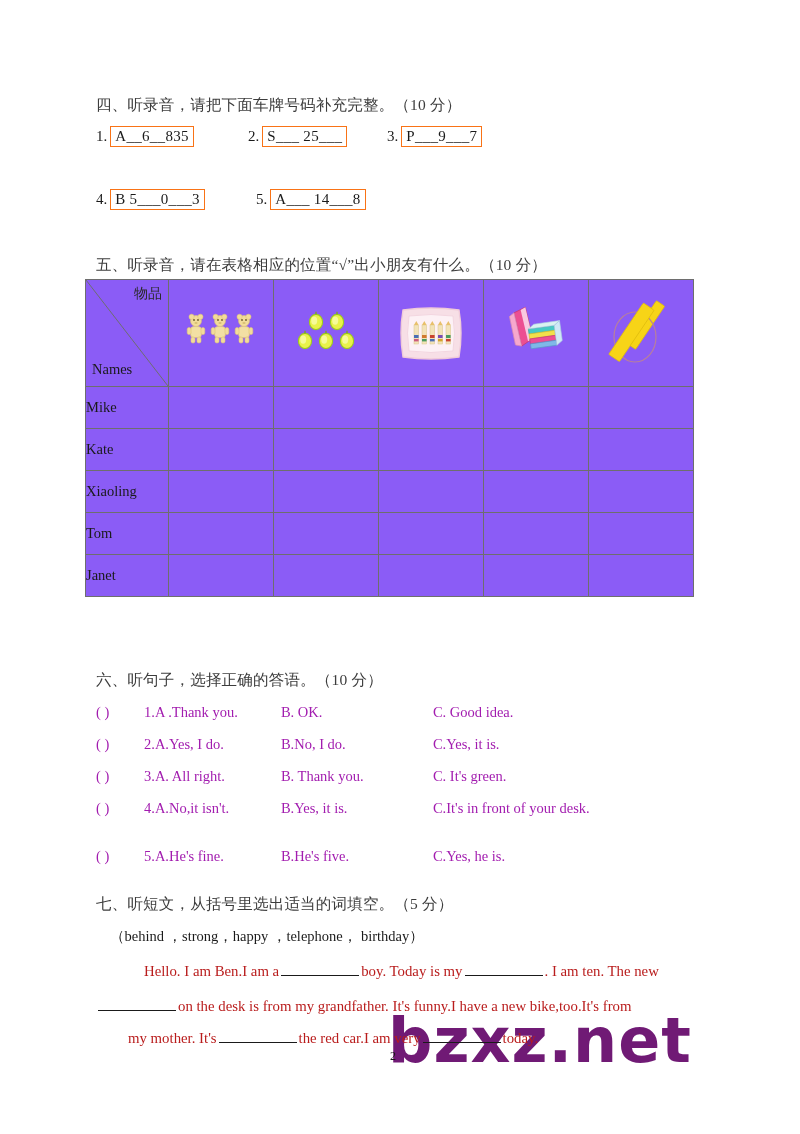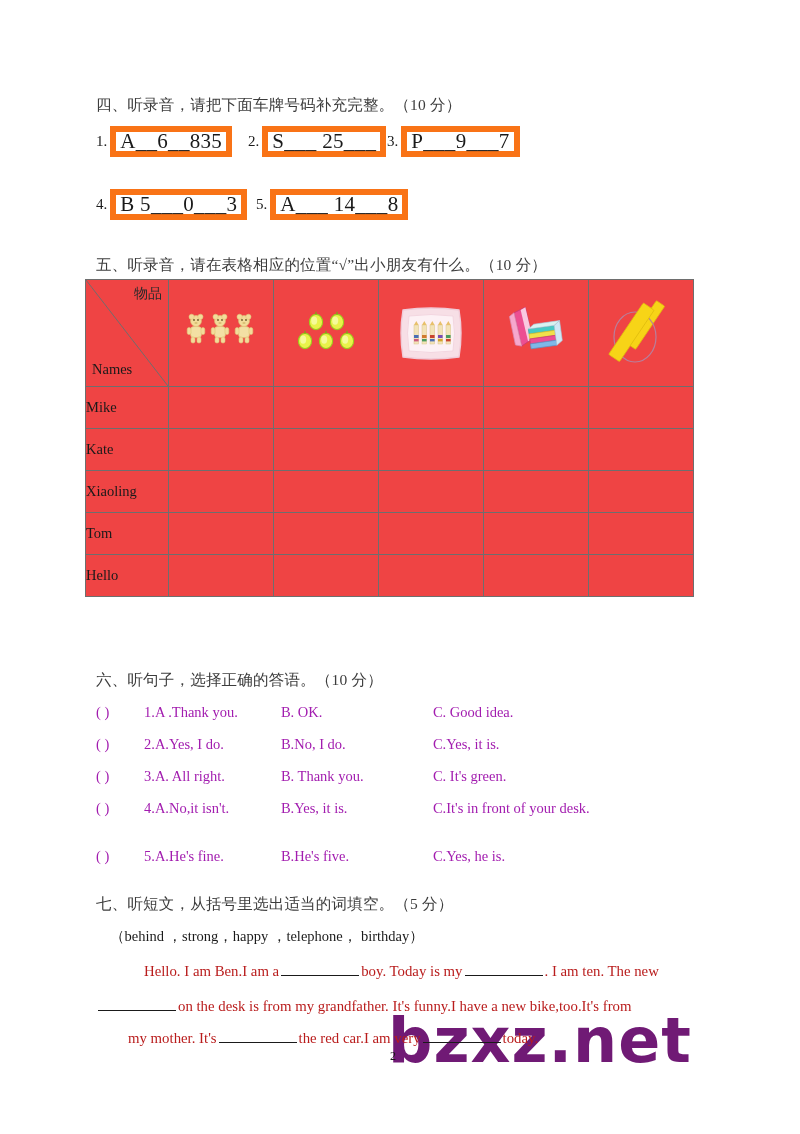--- a/index.html
+++ b/index.html
@@ -56,37 +56,37 @@
     display: flex;
     align-items: center;
     font-size: 15px;
     white-space: nowrap;
   }
   .plate-num {
     margin-right: 3px;
     font-size: 15px;
   }
   .plate-box {
-    border: 6px solid #f97316;
+    border: 1px solid #f97316;
     padding: 1px 4px 2px 4px;
-    font-size: 21px;
+    font-size: 15px;
     line-height: 16px;
     letter-spacing: 0.3px;
     background: #fff;
   }
 
   
   .tbl {
     position: absolute;
     left: 85px;
     top: 279px;
     width: 609px;
     border-collapse: collapse;
     table-layout: fixed;
-    background: #ef4444;
+    background: #8b5cf6;
   }
   .tbl td, .tbl th {
     border: 1px solid #6e6e6e;
     padding: 0;
     vertical-align: middle;
     font-weight: normal;
   }
   .col-name { width: 83px; }
   .col-item { width: 105px; }
 
@@ -397,21 +397,21 @@
         </tr>
         <tr>
           <td class="name-cell">Tom</td>
           <td class="blank-cell"></td>
           <td class="blank-cell"></td>
           <td class="blank-cell"></td>
           <td class="blank-cell"></td>
           <td class="blank-cell"></td>
         </tr>
         <tr>
-          <td class="name-cell">Hello</td>
+          <td class="name-cell">Janet</td>
           <td class="blank-cell"></td>
           <td class="blank-cell"></td>
           <td class="blank-cell"></td>
           <td class="blank-cell"></td>
           <td class="blank-cell"></td>
         </tr>
       </tbody>
     </table>
 
     <div class="sec-heading" style="left:96px; top:670px;">六、听句子，选择正确的答语。（10 分）</div>

